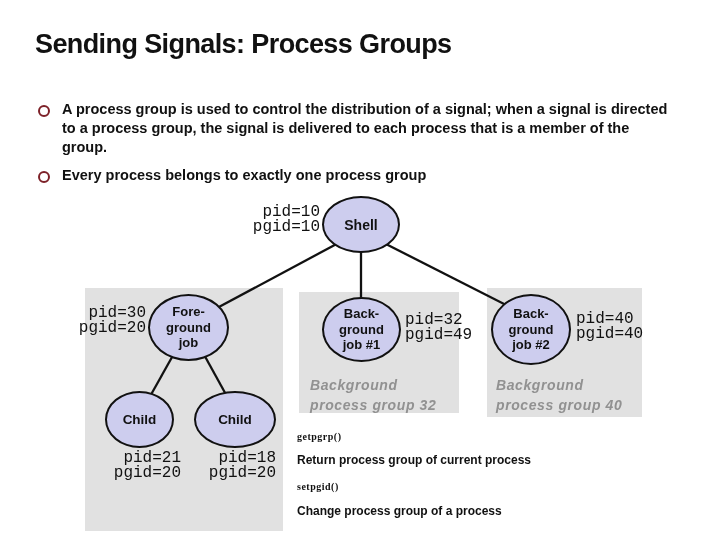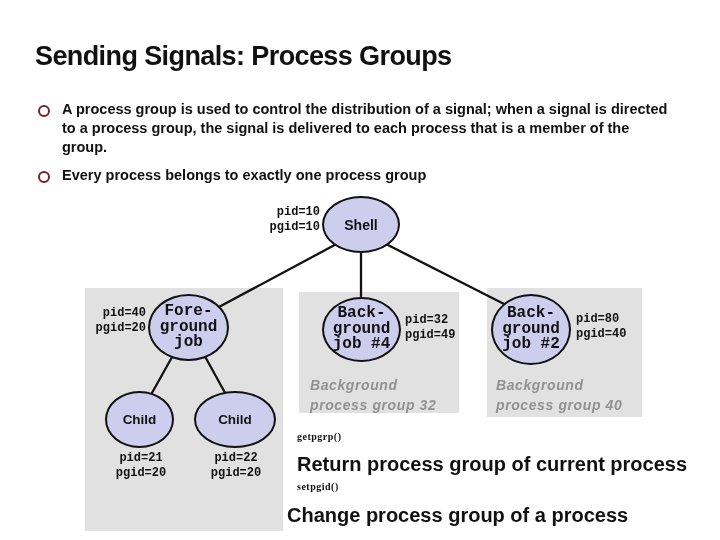--- a/index.html
+++ b/index.html
@@ -2,21 +2,21 @@
 <html><head>
 <meta charset="utf-8">
 <style>
   html,body{margin:0;padding:0;background:#ffffff;}
   .slide{
     position:relative;width:720px;height:540px;background:#fff;overflow:hidden;
     font-family:"Liberation Sans",sans-serif;color:#111;
   }
   
   .title{
-    position:absolute;left:35px;top:41px;margin:0;
+    position:absolute;left:35px;top:29px;margin:0;
     font-size:27px;font-weight:bold;letter-spacing:-0.6px;color:var(--title-text,#111);
   }
   .bullets{position:absolute;left:38px;top:100px;width:645px;}
   .bullet-row{display:flex;margin-bottom:9px;}
   .ring{
     flex:0 0 auto;width:8px;height:8px;border:2.5px solid var(--bullet-ring,#7d2128);
     border-radius:50%;margin:5px 12px 0 0;background:#fff;
   }
   .btext{width:614px;font-size:14.5px;font-weight:bold;line-height:19px;}
   
@@ -29,35 +29,35 @@
   .edges{position:absolute;left:0;top:0;z-index:2;}
   
   .node{
     position:absolute;z-index:3;box-sizing:border-box;
     background:var(--node-fill,#cdcdee);border:2.5px solid var(--node-border,#111);
     border-radius:50%;display:flex;flex-direction:column;align-items:center;justify-content:center;
     font-weight:bold;text-align:center;
   }
   .node span{display:block;}
   .n-shell{font-size:14px;}
-  .n-job{font-size:16px;line-height:15.5px;font-family:Liberation Mono, monospace;}
+  .n-job{font-size:13px;line-height:15.5px;}
   .n-child{font-size:13.5px;text-align:center;}
   
   .pid{
     position:absolute;z-index:4;font-family:"Liberation Mono","DejaVu Sans Mono",monospace;
-    font-weight:bold;font-size:12px;line-height:14.5px;white-space:nowrap;
+    font-weight:normal;font-size:16px;line-height:14.5px;white-space:nowrap;
   }
   .pid.r{text-align:right;}
-  .pid.c{text-align:center;}
+  .pid.c{text-align:right;}
   
   .api-name{
     position:absolute;font-family:Liberation Serif, serif;
     font-weight:bold;font-size:10px;letter-spacing:0.5px;
   }
-  .api-desc{position:absolute;font-weight:bold;font-size:20px;}
+  .api-desc{position:absolute;font-weight:bold;font-size:12px;}
 </style>
 </head>
 <body style="--title-text: #111111; --bullet-ring: #7d2128; --node-fill: #cdcdee; --node-border: #111111; --group-box: #e1e1e1; --group-label: #919191;">
 
 <div class="slide">
 
   <h1 class="title">Sending Signals: Process Groups</h1>
 
   <div class="bullets">
     <div class="bullet-row">
@@ -88,21 +88,21 @@
 
   <div class="node n-job" style="left:148px;top:294px;width:81px;height:67px">
     <span>Fore-</span>
     <span>ground</span>
     <span>job</span>
   </div>
 
   <div class="node n-job" style="left:322px;top:297px;width:79px;height:65px">
     <span>Back-</span>
     <span>ground</span>
-    <span>job #4</span>
+    <span>job #1</span>
   </div>
 
   <div class="node n-job" style="left:491px;top:294px;width:80px;height:71px">
     <span>Back-</span>
     <span>ground</span>
     <span>job #2</span>
   </div>
 
   <div class="node n-child" style="left:105px;top:391px;width:69px;height:57px">
     <span>Child</span>
@@ -110,47 +110,47 @@
 
   <div class="node n-child" style="left:194px;top:391px;width:82px;height:57px">
     <span>Child</span>
   </div>
 
   <div class="pid r" style="right:400px;top:205px">
     <div>pid=10</div>
     <div>pgid=10</div>
   </div>
   <div class="pid r" style="right:574px;top:306px">
-    <div>pid=40</div>
+    <div>pid=30</div>
     <div>pgid=20</div>
   </div>
   <div class="pid" style="left:405px;top:313px">
     <div>pid=32</div>
     <div>pgid=49</div>
   </div>
   <div class="pid" style="left:576px;top:312px">
-    <div>pid=80</div>
+    <div>pid=40</div>
     <div>pgid=40</div>
   </div>
   <div class="pid c" style="left:101px;top:451px;width:80px">
     <div>pid=21</div>
     <div>pgid=20</div>
   </div>
   <div class="pid c" style="left:196px;top:451px;width:80px">
-    <div>pid=22</div>
+    <div>pid=18</div>
     <div>pgid=20</div>
   </div>
 
   <div class="glabel" style="left:310px;top:376px">
     <div>Background</div>
     <div>process group 32</div>
   </div>
   <div class="glabel" style="left:496px;top:376px">
     <div>Background</div>
     <div>process group 40</div>
   </div>
 
   <div class="api-name" style="left:297px;top:431px">getpgrp()</div>
   <div class="api-desc" style="left:297px;top:453px">Return process group of current process</div>
   <div class="api-name" style="left:297px;top:481px">setpgid()</div>
-  <div class="api-desc" style="left:287px;top:504px">Change process group of a process</div>
+  <div class="api-desc" style="left:297px;top:504px">Change process group of a process</div>
 
 </div>
 
 </body></html>

